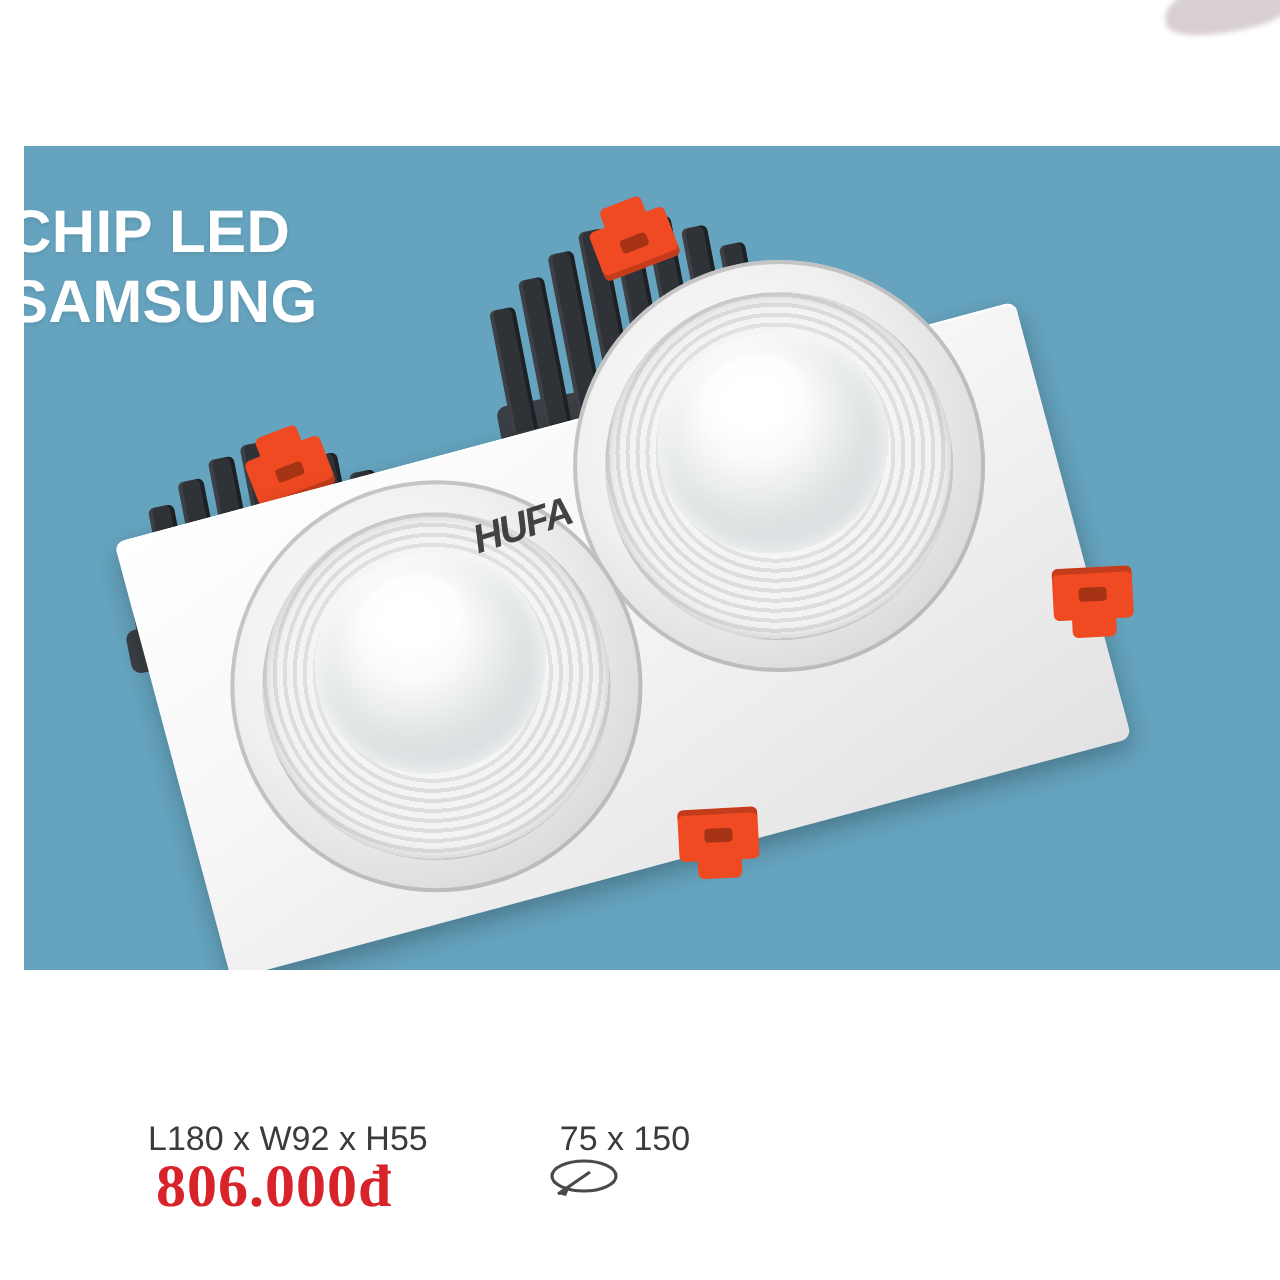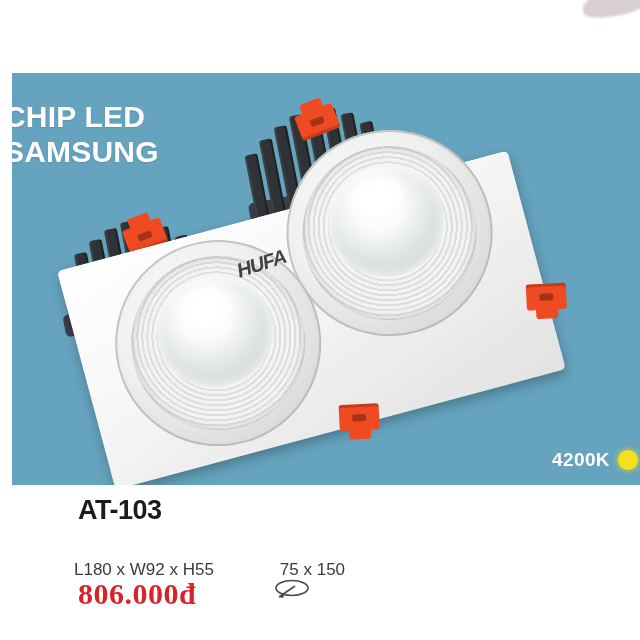--- a/index.html
+++ b/index.html
@@ -202,29 +202,24 @@
       <div class="cup cup-a">
         <div class="lens"></div>
       </div>
 
       <div class="hufa">HUFA</div>
 
       <div class="clip clip-3"></div>
       <div class="clip clip-4"></div>
     </div>
 
-    <div class="cct">
-      <span class="cct-label">4200K</span>
-      <span class="cct-dot"></span>
-    </div>
   </div>
 
   <div class="specs">
 
-    <div class="sku">AT-103</div>
 
 
     <div class="row-dim">
       <span>L180 x W92 x H55</span>
       <span class="cut-icon">
         <svg viewBox="0 0 40 22" width="40" height="22" aria-hidden="true">
           <ellipse cx="20" cy="9" rx="16" ry="7.5" fill="none" stroke="#4a4a4a" stroke-width="1.6"></ellipse>
           <path d="M7 18 L23 7" fill="none" stroke="#4a4a4a" stroke-width="1.6"></path>
           <path d="M7 18 L13 14 L11 19 Z" fill="#4a4a4a"></path>
         </svg>

